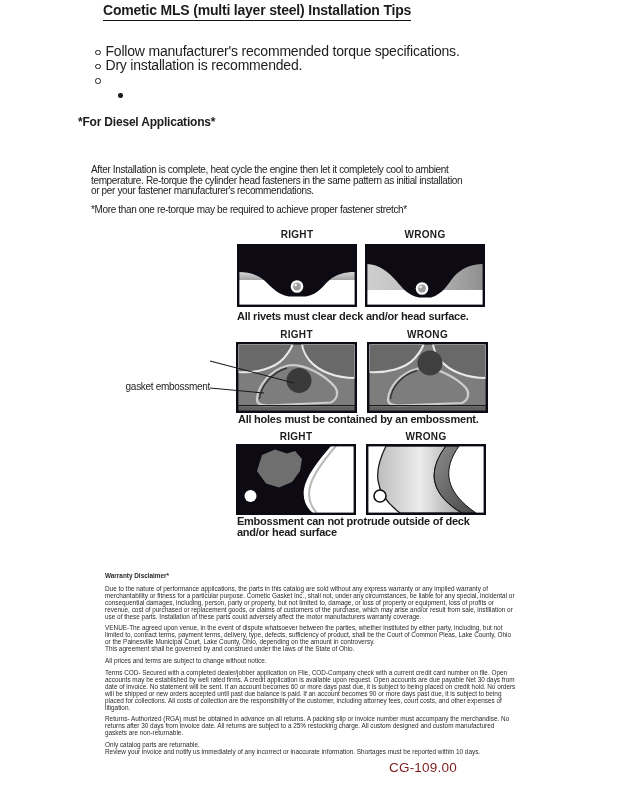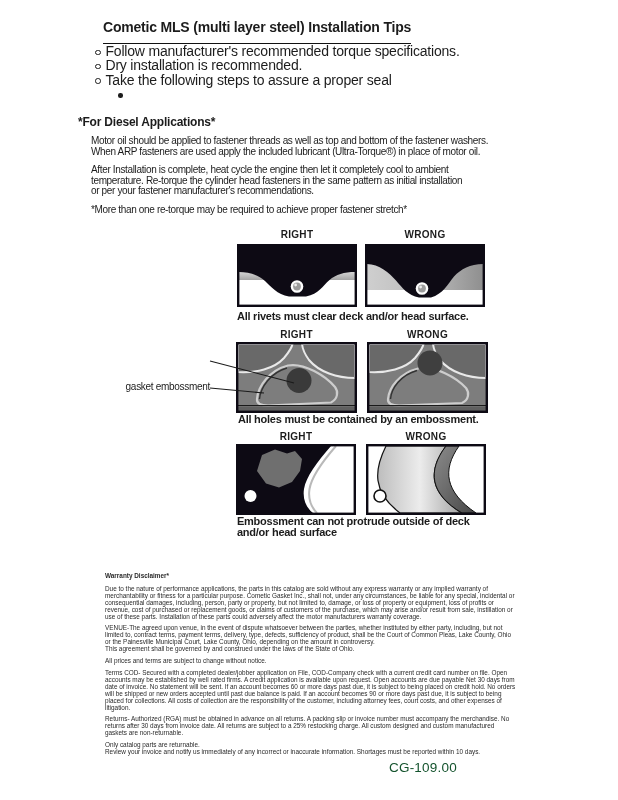--- a/index.html
+++ b/index.html
@@ -1,23 +1,23 @@
 <!DOCTYPE html>
 <html><head>
 <meta charset="utf-8">
 <style>
   html,body { margin:0; padding:0; background:#ffffff; }
   .page {
     position:relative; width:618px; height:800px; background:#ffffff;
     font-family:"Liberation Sans", sans-serif; color:#1c1c1c; overflow:hidden;
   }
   .title {
-    position:absolute; left:103px; top:19px;
+    position:absolute; left:103px; top:2px;
     font-size:14px; font-weight:bold; letter-spacing:-0.2px;
-    border-bottom:1.6px solid #111; padding-bottom:8px; white-space:nowrap;
+    border-bottom:1.6px solid #111; padding-bottom:2px; white-space:nowrap;
   }
   .tips { position:absolute; left:95px; top:44px; font-size:14px; letter-spacing:-0.2px; }
   .tip-row { height:14.3px; line-height:14.3px; white-space:nowrap; }
   .tip-sub { margin-left:23px; }
   .marker-open {
     display:inline-block; width:3.5px; height:3.5px; border:1px solid #1c1c1c;
     border-radius:50%; margin-right:5px; position:relative; top:-1px;
   }
   .marker-filled {
     display:inline-block; width:4.5px; height:4.5px; background:#1c1c1c;
@@ -39,39 +39,37 @@
   }
   .callout-lines { position:absolute; left:205px; top:340px; z-index:5; }
 
   .disclaimer {
     position:absolute; left:105px; top:573px; width:411px;
     font-size:6.4px; line-height:6.9px; letter-spacing:0; color:#2a2a2a;
   }
   .disclaimer .hd { font-weight:bold; margin:0 0 6px 0; }
   .disclaimer p { margin:0 0 5px 0; }
   .disclaimer p.tight { margin:0; }
-  .page-number { position:absolute; left:389px; top:760px; font-size:13.5px; letter-spacing:0.2px; color:#14532d; }
+  .page-number { position:absolute; left:389px; top:760px; font-size:13.5px; letter-spacing:0.2px; color:#7f1d1d; }
 </style>
 </head>
 <body>
 
 <div class="page">
 
   <div class="title">Cometic MLS (multi layer steel) Installation Tips</div>
 
   <div class="tips">
     <div class="tip-row"><span class="marker-open"></span><span>Follow manufacturer's recommended torque specifications.</span></div>
     <div class="tip-row"><span class="marker-open"></span><span>Dry installation is recommended.</span></div>
-    <div class="tip-row"><span class="marker-open"></span><span>Take the following steps to assure a proper seal</span></div>
+    <div class="tip-row"><span class="marker-open"></span></div>
     <div class="tip-row tip-sub"><span class="marker-filled"></span></div>
   </div>
 
   <div class="diesel-heading">*For Diesel Applications*</div>
-  <div class="body-para p1">Motor oil should be applied to fastener threads as well as top and bottom of the fastener washers.
-When ARP fasteners are used apply the included lubricant (Ultra-Torque®) in place of motor oil.</div>
   <div class="body-para p2">After Installation is complete, heat cycle the engine then let it completely cool to ambient
 temperature. Re-torque the cylinder head fasteners in the same pattern as initial installation
 or per your fastener manufacturer's recommendations.</div>
   <div class="body-para p3">*More than one re-torque may be required to achieve proper fastener stretch*</div>
 
   <div class="fig-label" style="left:237px; top:229px;">RIGHT</div>
   <div class="fig-label" style="left:365px; top:229px;">WRONG</div>
 
   <svg class="fig-svg" style="left:237px; top:244px;" width="120" height="63" viewBox="0 0 120 63">
     <defs>

